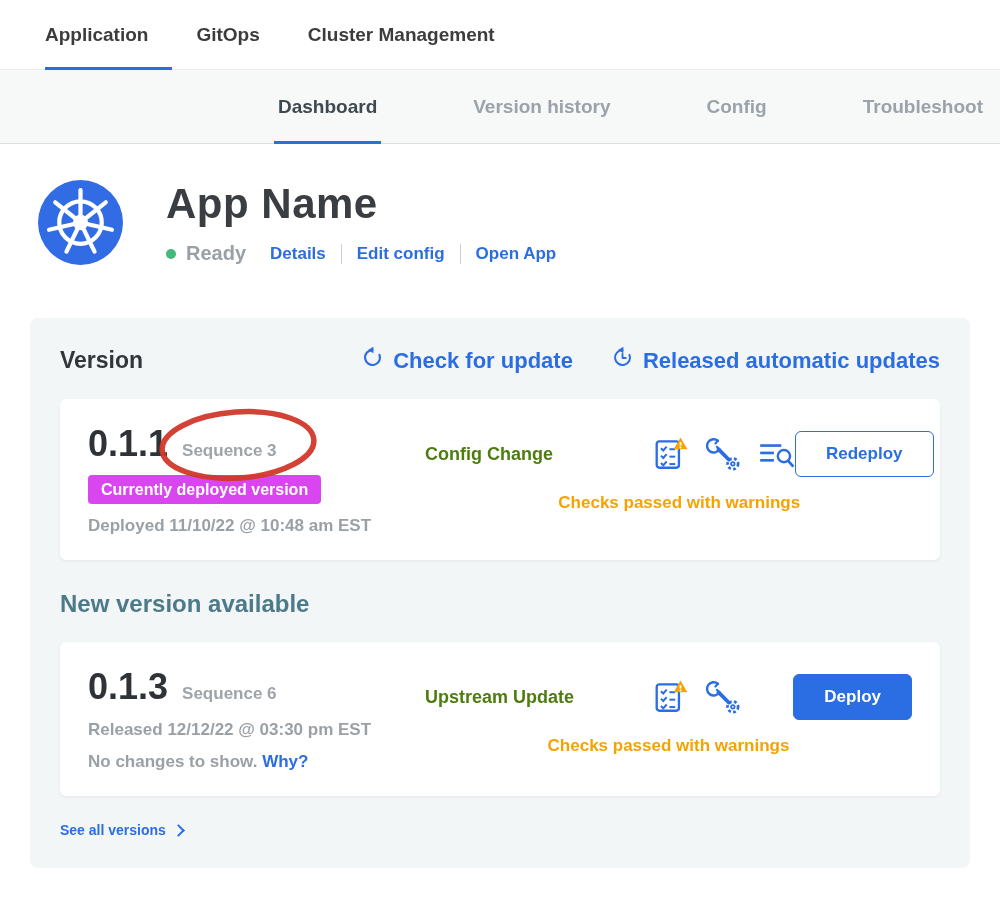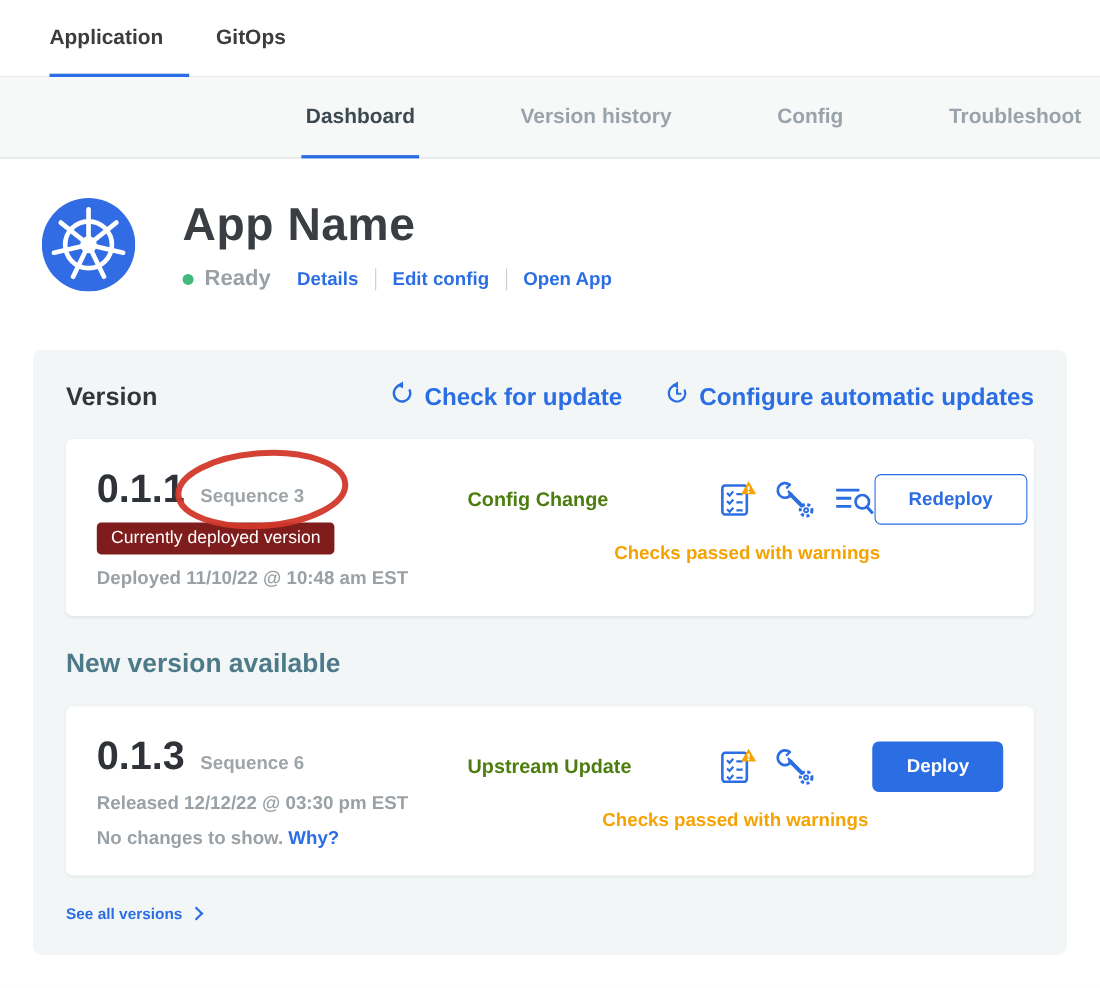--- a/index.html
+++ b/index.html
@@ -59,22 +59,22 @@
     font-weight:700; font-size:22px; margin-left:38px; cursor:pointer; white-space:nowrap; }
   .white-card {
     background:#fff; border-radius:6px; box-shadow:0 1px 3px rgba(0,0,0,.07);
     padding:24px 28px; margin-top:24px; display:flex; align-items:flex-start;
   }
   .card-left { width:337px; flex-shrink:0; }
   .ver-line { display:flex; align-items:baseline; gap:14px; }
   .ver-num { font-size:36px; font-weight:800; color:#2f3337; line-height:42px; }
   .ver-seq { font-size:17px; font-weight:600; color:#9ea4a8; }
   .deployed-badge {
-    display:inline-block; margin-top:10px; background:#7f1d1d; color:#fff;
-    font-size:16px; font-weight:400; padding:5px 13px; border-radius:4px; line-height:19px;
+    display:inline-block; margin-top:10px; background:#d946ef; color:#fff;
+    font-size:16px; font-weight:700; padding:5px 13px; border-radius:4px; line-height:19px;
   }
   .meta-line { margin-top:12px; font-size:17px; font-weight:600; color:#9aa1a6; line-height:20px; }
   .meta-line .inline-link { color:#2b6de2; font-weight:700; cursor:pointer; }
   .card-right { flex:1; display:flex; flex-direction:column; margin-top:8px; }
   .card-right-row { display:flex; align-items:center; }
   .change-type { width:165px; flex-shrink:0; font-size:18px; font-weight:700; color:#4d7c0f; }
   .icon-group { display:flex; align-items:center; gap:16px; margin-left:63px; }
   .icon-group svg { display:block; cursor:pointer; }
   .btn-spacer { flex:1; }
   .btn {
@@ -94,20 +94,21 @@
   
   .annotation-overlay { position:absolute; left:156px; top:406px; width:164px; height:78px;
     pointer-events:none; z-index:10; }
 </style>
 </head>
 <body>
 
 <nav class="top-nav">
   <div class="top-nav-item active">Application</div>
   <div class="top-nav-item">GitOps</div>
+  <div class="top-nav-item">Cluster Management</div>
 </nav>
 
 <nav class="sub-nav">
   <div class="sub-nav-item active">Dashboard</div>
   <div class="sub-nav-item">Version history</div>
   <div class="sub-nav-item">Config</div>
   <div class="sub-nav-item">Troubleshoot</div>
 </nav>
 
 <header class="app-header">
@@ -156,21 +157,21 @@
       <span>Check for update</span>
     </div>
     <div class="head-link">
       <span>
         <svg viewBox="0 0 24 24" width="23" height="23">
           <path d="M12 4.2 a7.8 7.8 0 1 0 7.3 5" fill="none" stroke="#2b6de2" stroke-width="2.1" stroke-linecap="round"></path>
           <path d="M12.9 0.9 L7.3 4.2 L12.9 7.5 z" fill="#2b6de2"></path>
           <path d="M12 8.3 V12.5 H15.4" fill="none" stroke="#2b6de2" stroke-width="2" stroke-linecap="round" stroke-linejoin="round"></path>
         </svg>
       </span>
-      <span>Configure automatic updates</span>
+      <span>Released automatic updates</span>
     </div>
   </div>
 
   <div class="white-card">
     <div class="card-left">
       <div class="ver-line">
         <span class="ver-num">0.1.1</span>
         <span class="ver-seq">Sequence 3</span>
       </div>
       <span class="deployed-badge">Currently deployed version</span>

